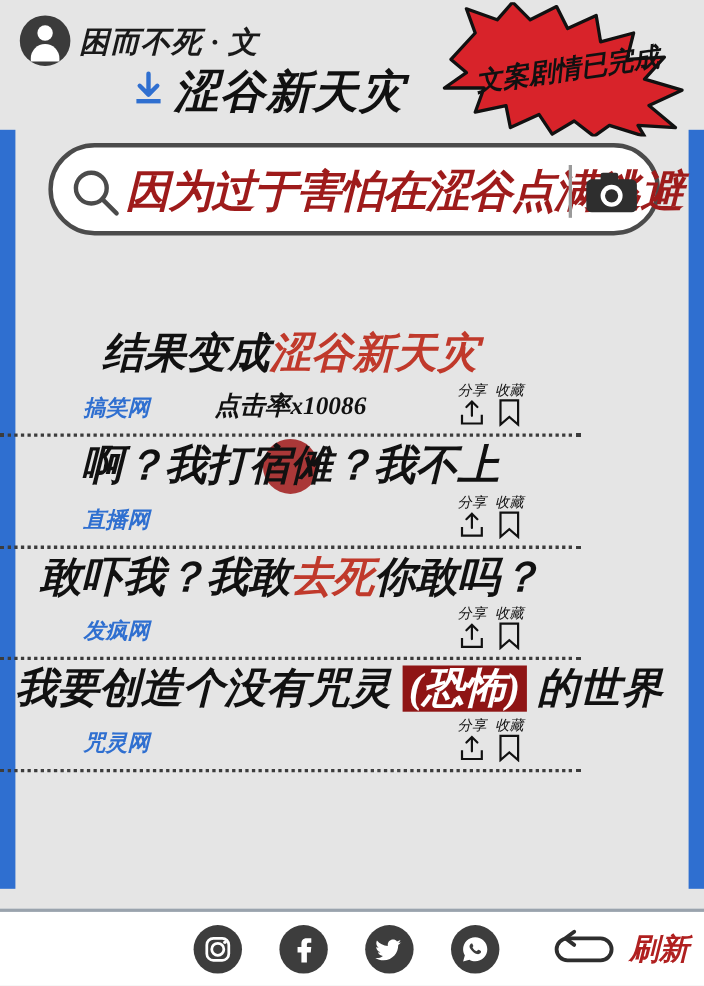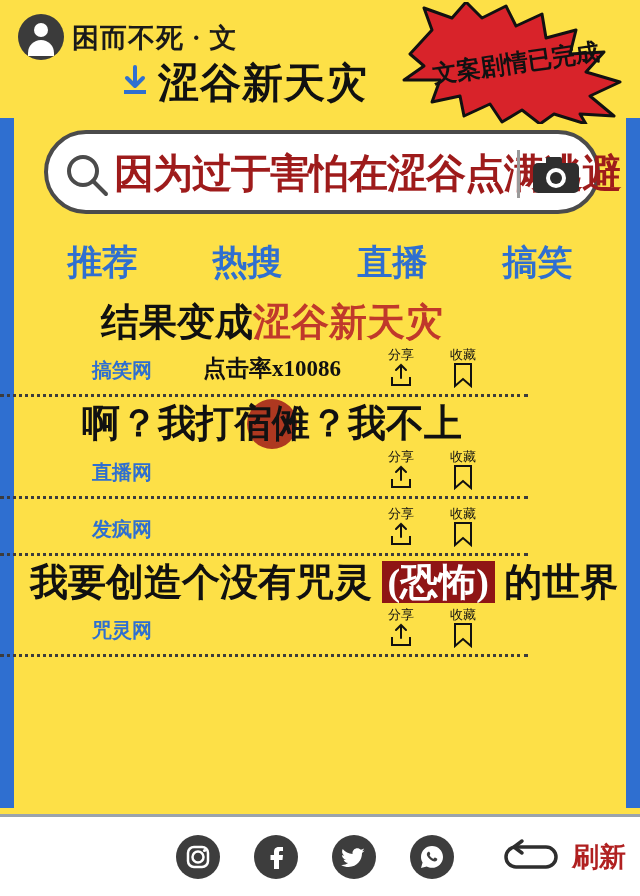--- a/index.html
+++ b/index.html
@@ -7,21 +7,22 @@
     width: 640px;
     height: 896px;
     background: #ffffff;
     font-family: "Liberation Sans", sans-serif;
     overflow: hidden;
   }
   #app {
     position: relative;
     width: 640px;
     height: 896px;
-    background: #fde047;
+    background: #e5e5e5;
+    font-style: italic;
   }
 
   
   .header {
     position: absolute;
     left: 0; top: 0;
     width: 640px;
     height: 118px;
   }
   .avatar-icon {
@@ -149,21 +150,21 @@
 
   
   .feed {
     position: absolute;
     left: 0; top: 296px;
     width: 640px;
   }
   .post {
     position: relative;
     width: 528px;
-    padding: 4px 0 8px 16px;
+    padding: 4px 0 8px 0;
     border-bottom: 3px dotted #3c3c3c;
   }
   .post-lines {
     text-align: center;
     padding: 0 14px;
   }
   .line {
     font-size: 38px;
     font-weight: bold;
     color: #111111;
@@ -213,42 +214,41 @@
     bottom: 2px;
     font-size: 23px;
     font-weight: bold;
     color: #111111;
     font-family: "Liberation Serif", serif;
   }
   .actions {
     position: absolute;
     right: 48px; bottom: -2px;
     display: flex;
-    gap: 28px;
     align-items: flex-start;
   }
   .action {
     text-align: center;
     width: 34px;
   }
   .action-label {
     font-size: 13px;
     color: #111111;
     display: block;
     line-height: 1;
     margin-bottom: 1px;
     font-family: "Liberation Serif", serif;
   }
   .action svg { display: block; margin: 0 auto; }
 
   
   .bottom-bar {
     position: absolute;
     left: 0; bottom: 0;
-    width: 640px; height: 82px;
+    width: 640px; height: 70px;
     background: #ffffff;
     border-top: 3px solid #9aa3ad;
     display: flex;
     align-items: center;
   }
   .social-row {
     display: flex;
     gap: 34px;
     margin-left: 176px;
   }
@@ -329,26 +329,20 @@
     <div class="camera-icon">
       <svg width="48" height="38" viewBox="0 0 48 38">
         <rect x="1" y="7" width="46" height="30" rx="5" fill="#2e2e2e"></rect>
         <rect x="14" y="1" width="16" height="8" rx="2" fill="#2e2e2e"></rect>
         <circle cx="24" cy="22" r="10" fill="#ffffff"></circle>
         <circle cx="24" cy="22" r="6" fill="#2e2e2e"></circle>
       </svg>
     </div>
   </div>
 
-  <div class="tabs">
-    <div class="tab">推荐</div>
-    <div class="tab">热搜</div>
-    <div class="tab">直播</div>
-    <div class="tab">搞笑</div>
-  </div>
 
   <div class="feed">
 
     <div class="post">
       <div class="post-lines">
         <div class="line">
           <span>结果变成</span><span class="red">涩谷新天灾</span>
         </div>
       </div>
       <div class="post-meta">
@@ -393,20 +387,23 @@
             <svg width="22" height="26" viewBox="0 0 22 26">
                 <path d="M3 2 L19 2 L19 24 L11 17 L3 24 Z" stroke="#111" stroke-width="2" fill="none"></path>
               </svg>
           </div>
         </div>
       </div>
     </div>
 
     <div class="post">
       <div class="post-lines">
+        <div class="line">
+          <span>敢吓我？我敢</span><span class="red">去死</span><span>你敢吗？</span>
+        </div>
       </div>
       <div class="post-meta">
         <div class="source">发疯网</div>
         <div class="actions">
           <div class="action">
             <span class="action-label">分享</span>
             <svg width="26" height="26" viewBox="0 0 26 26">
                 <path d="M13 3 L13 16 M8 8 L13 3 L18 8" stroke="#111" stroke-width="2" fill="none" stroke-linecap="round"></path>
                 <path d="M4 15 L4 23 L22 23 L22 15" stroke="#111" stroke-width="2" fill="none"></path>
               </svg>

